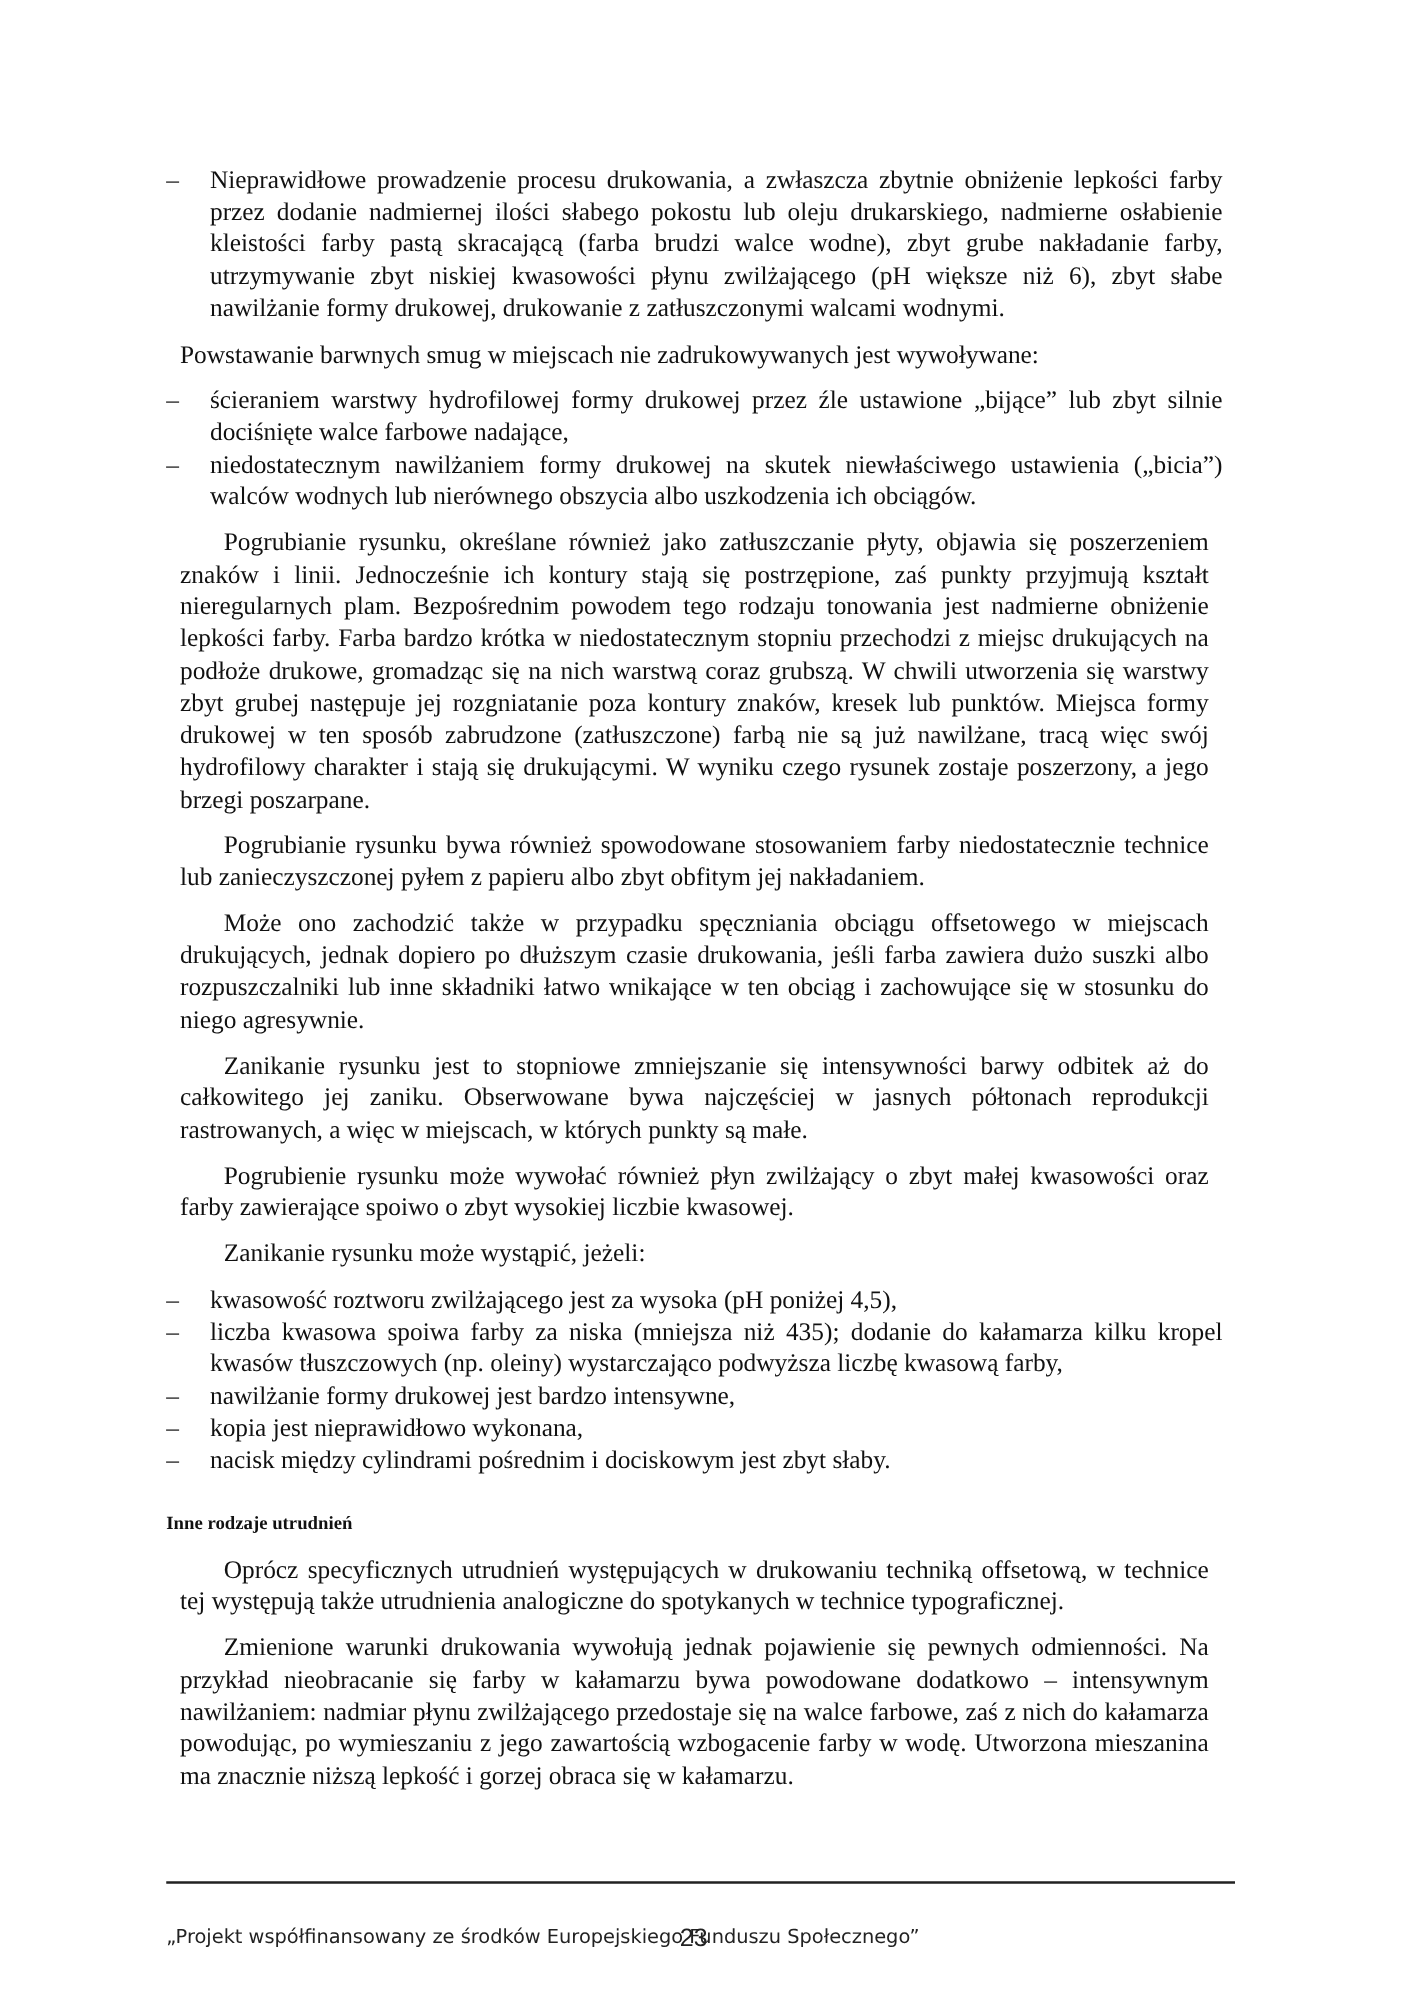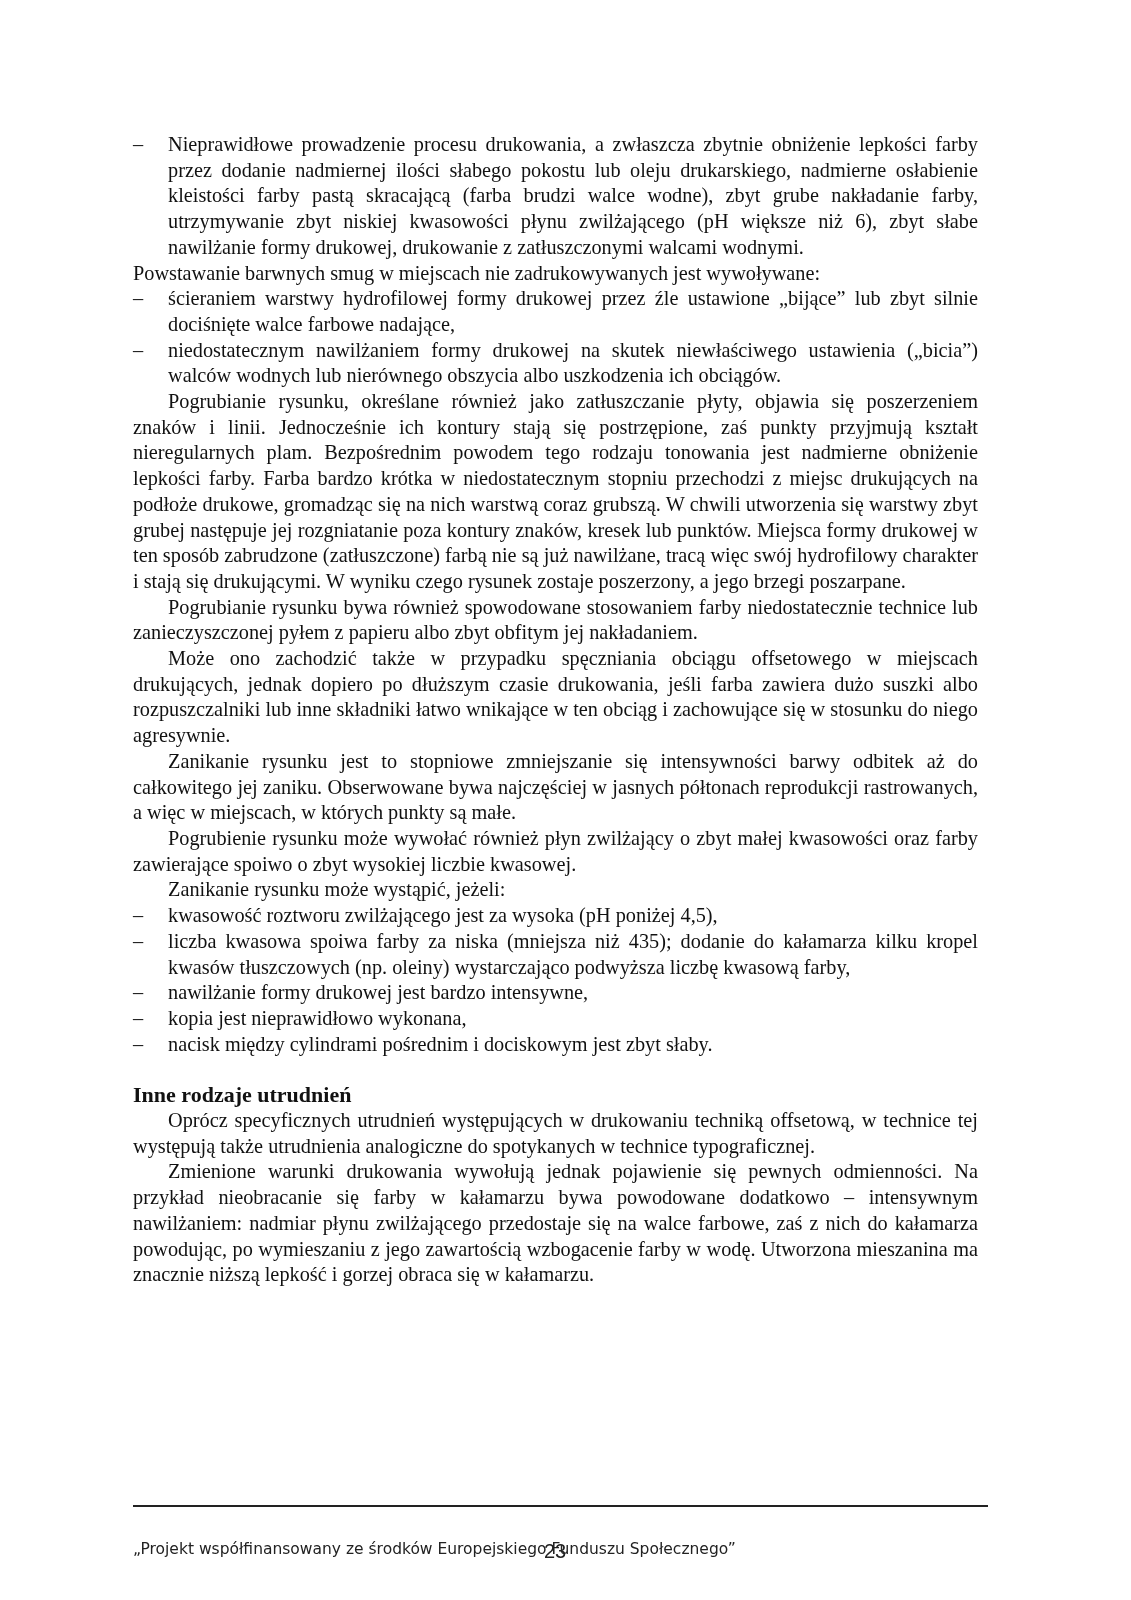--- a/index.html
+++ b/index.html
@@ -2,21 +2,21 @@
 <html><head>
   <meta charset="utf-8">
   <style>
     html, body { margin: 0; padding: 0; background: #ffffff; }
     body { width: 1131px; height: 1600px; position: relative; overflow: hidden; }
     .page {
       position: absolute; left: 133px; top: 132px; width: 845px;
       font-family: "Liberation Serif", serif; font-size: 20.3px; line-height: 25.7px;
       color: #111; text-align: justify;
     }
-    .p { margin: 0; text-indent: 35px; }
+    .p { margin: 11px; text-indent: 35px; }
     .p.noindent { text-indent: 0; }
     .bul { position: relative; padding-left: 35px; margin: 0; }
     .bul .dash { position: absolute; left: 0; top: 0; }
     .heading { font-weight: bold; margin: 25px 0 0 0; text-align: left; }
     .footer-rule {
       position: absolute; left: 133px; top: 1505px; width: 855px; height: 0;
       border-top: 2px solid #222;
     }
     .footer-text {
       position: absolute; left: 133px; top: 1512px;
@@ -67,20 +67,20 @@
   </div>
   <div class="bul">
     <span class="dash">–</span>
     <span>kopia jest nieprawidłowo wykonana,</span>
   </div>
   <div class="bul">
     <span class="dash">–</span>
     <span>nacisk między cylindrami pośrednim i dociskowym jest zbyt słaby.</span>
   </div>
 
-  <h2 class="p noindent heading" style="font-size:22px;">Inne rodzaje utrudnień</h2>
+  <h2 class="p noindent heading" style="font-size:15px;">Inne rodzaje utrudnień</h2>
   <p class="p">Oprócz specyficznych utrudnień występujących w drukowaniu techniką offsetową, w technice tej występują także utrudnienia analogiczne do spotykanych w technice typograficznej.</p>
   <p class="p">Zmienione warunki drukowania wywołują jednak pojawienie się pewnych odmienności. Na przykład nieobracanie się farby w kałamarzu bywa powodowane dodatkowo – intensywnym nawilżaniem: nadmiar płynu zwilżającego przedostaje się na walce farbowe, zaś z nich do kałamarza powodując, po wymieszaniu z jego zawartością wzbogacenie farby w wodę. Utworzona mieszanina ma znacznie niższą lepkość i gorzej obraca się w kałamarzu.</p>
 </div>
 
 <div class="footer-rule"></div>
 <div class="footer-text">„Projekt współfinansowany ze środków Europejskiego Funduszu Społecznego”</div>
 <div class="page-num">23</div>
 
 </body></html>

